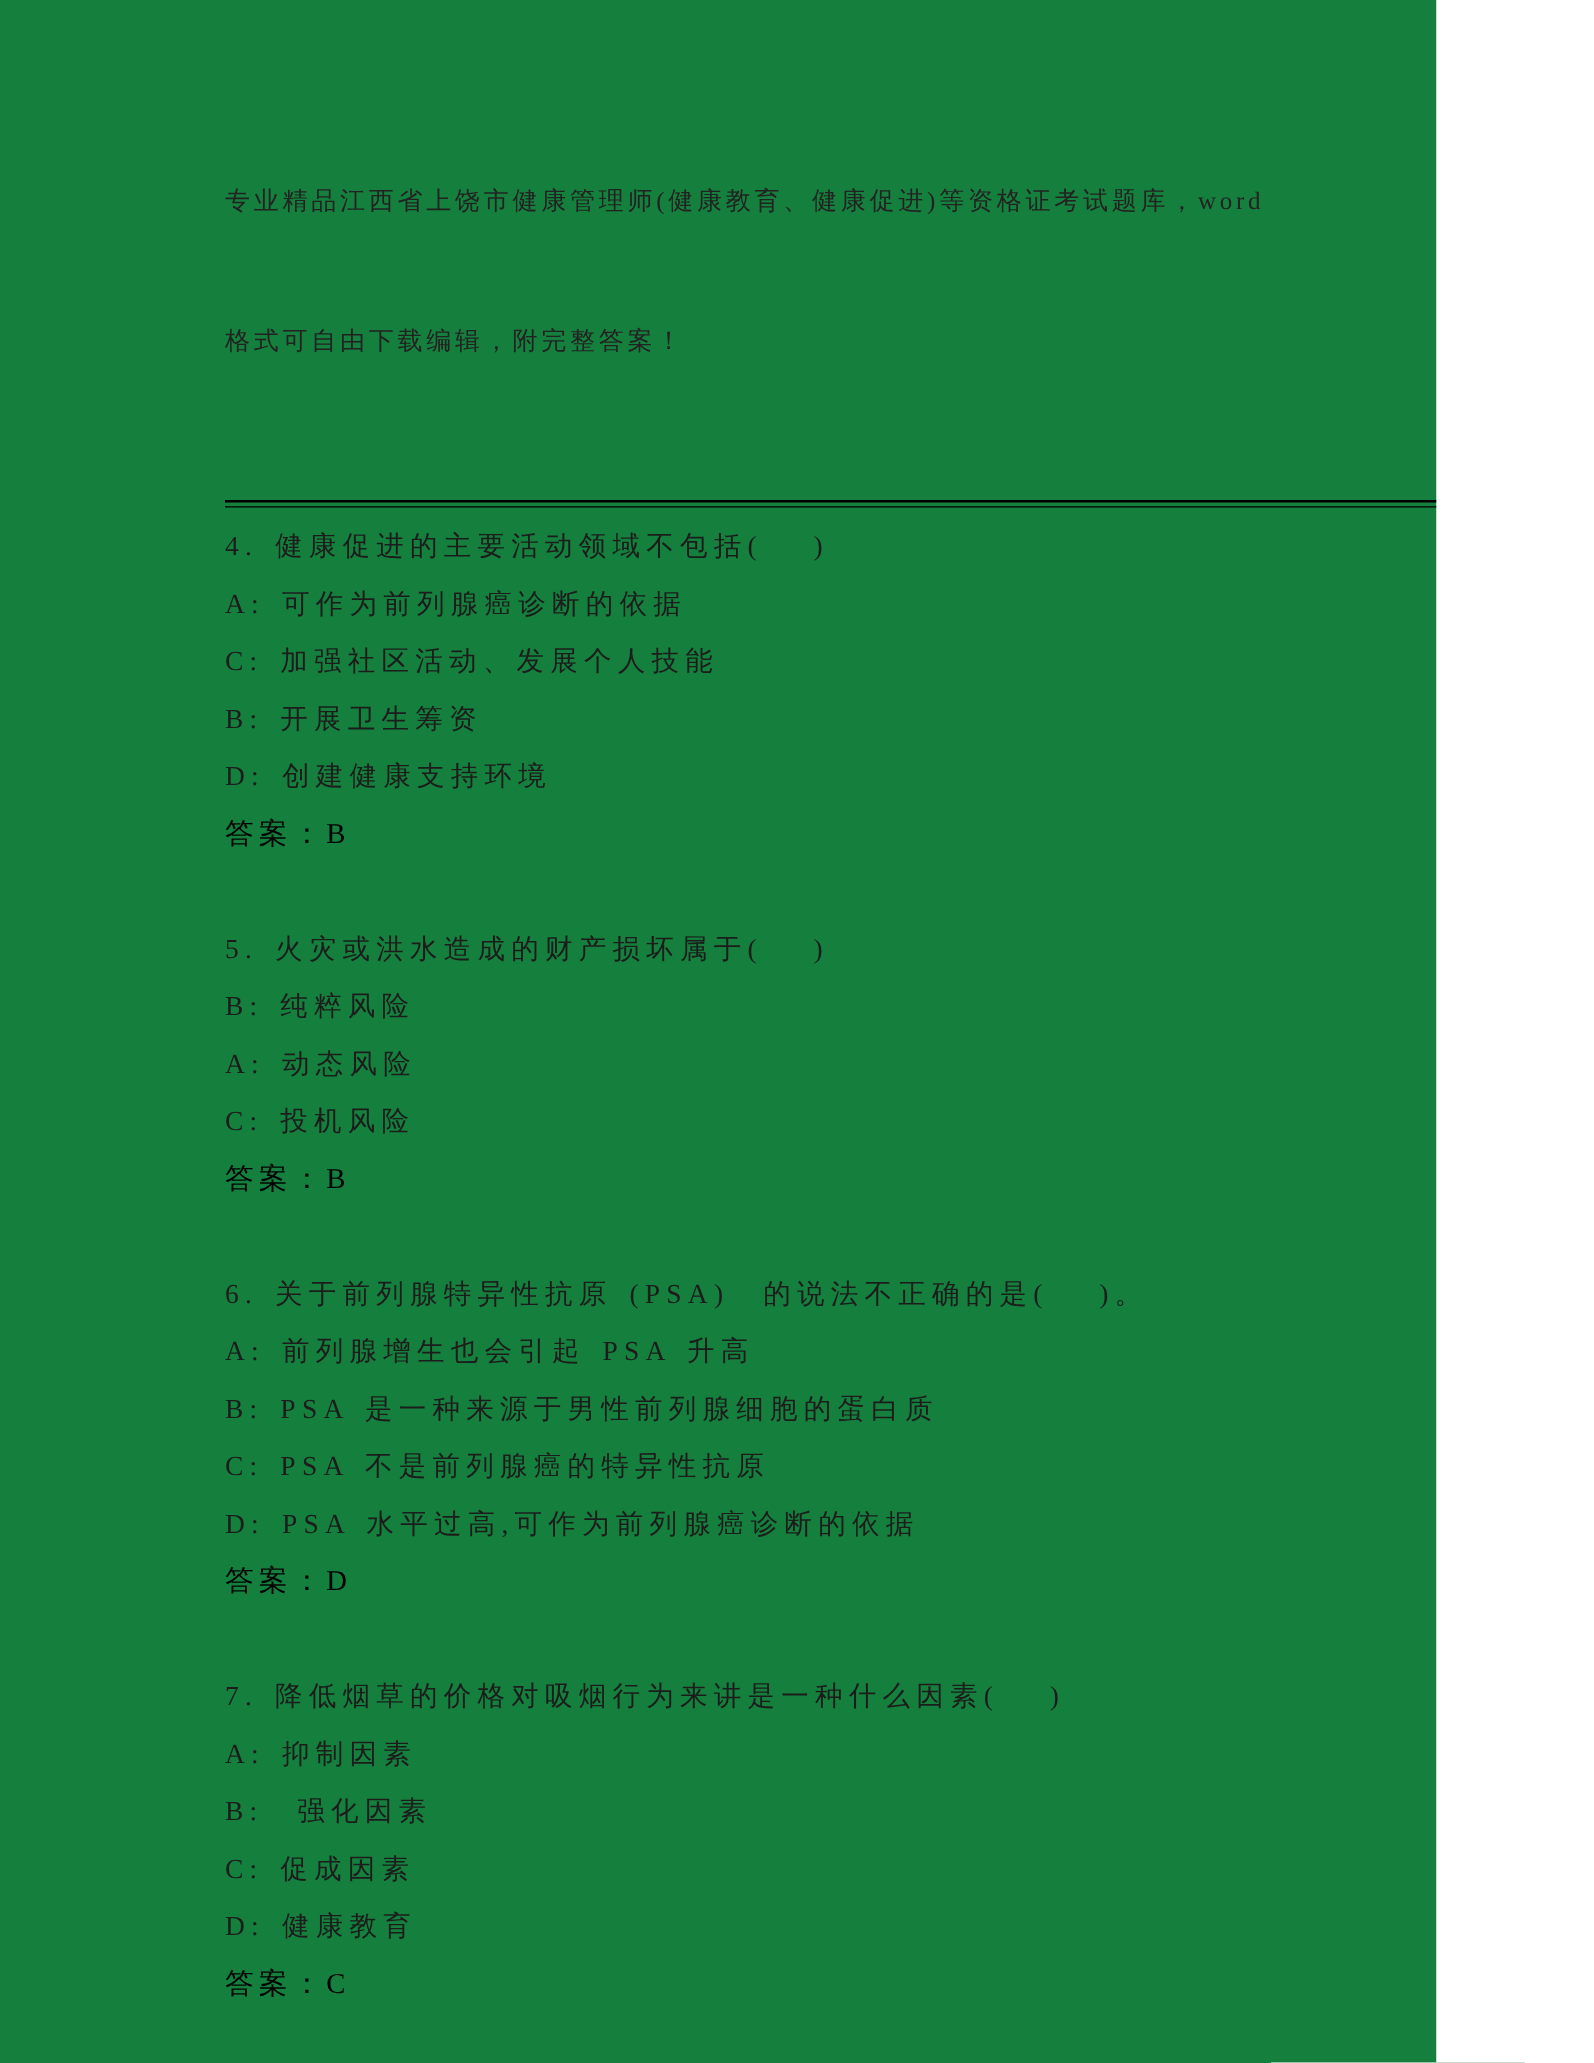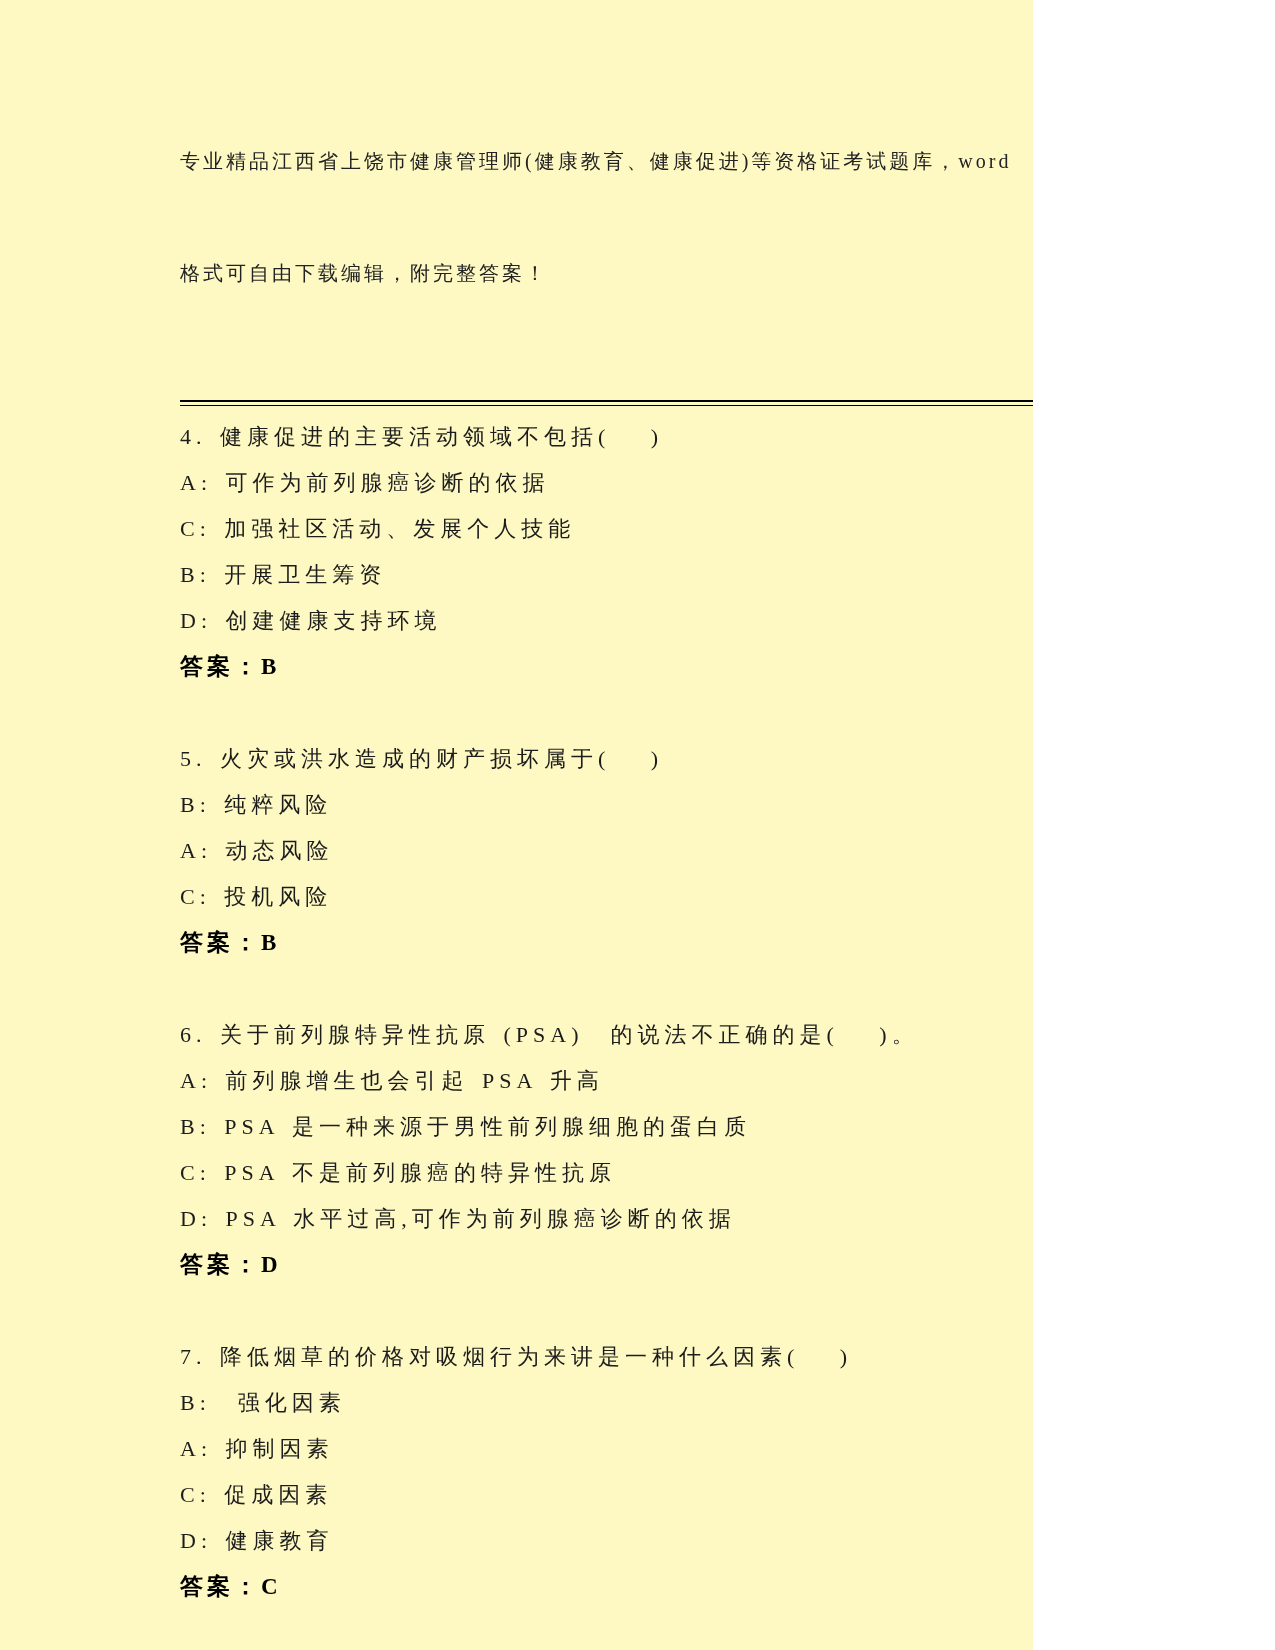--- a/index.html
+++ b/index.html
@@ -2,23 +2,23 @@
 <html><head>
 <meta charset="utf-8">
 <style>
   html, body {
     margin: 0;
     padding: 0;
     background: #ffffff;
   }
   .page {
     position: relative;
-    width: 1033px;
+    width: 1149px;
     height: 1650px;
-    background: #fef9c3;
+    background: #15803d;
     overflow: hidden;
     font-family: "Liberation Serif", "DejaVu Serif", serif;
     color: #1c1c1c;
   }
   .content {
     position: absolute;
     left: 180px;
     top: 0;
     width: 983px;
   }
@@ -45,21 +45,21 @@
     word-spacing: 3px;
   }
   .question.first {
     margin-top: 8px;
   }
   .line {
     line-height: 46px;
     white-space: pre-wrap;
   }
   .answer-line {
-    font-weight: bold;
+    font-weight: normal;
     font-size: 23px;
     letter-spacing: 4px;
     color: #000000;
   }
 </style>
 </head>
 <body>
 
 <div class="page">
   <div class="content">
@@ -92,21 +92,21 @@
       <div class="line">6. 关于前列腺特异性抗原 (PSA)  的说法不正确的是(   )。</div>
       <div class="line">A: 前列腺增生也会引起 PSA 升高</div>
       <div class="line">B: PSA 是一种来源于男性前列腺细胞的蛋白质</div>
       <div class="line">C: PSA 不是前列腺癌的特异性抗原</div>
       <div class="line">D: PSA 水平过高,可作为前列腺癌诊断的依据</div>
       <div class="line answer-line">答案：D</div>
     </section>
 
     <section class="question">
       <div class="line">7. 降低烟草的价格对吸烟行为来讲是一种什么因素(   )</div>
+      <div class="line">A: 抑制因素</div>
       <div class="line">B:  强化因素</div>
-      <div class="line">A: 抑制因素</div>
       <div class="line">C: 促成因素</div>
       <div class="line">D: 健康教育</div>
       <div class="line answer-line">答案：C</div>
     </section>
 
   </div>
 </div>
 
 </body></html>

